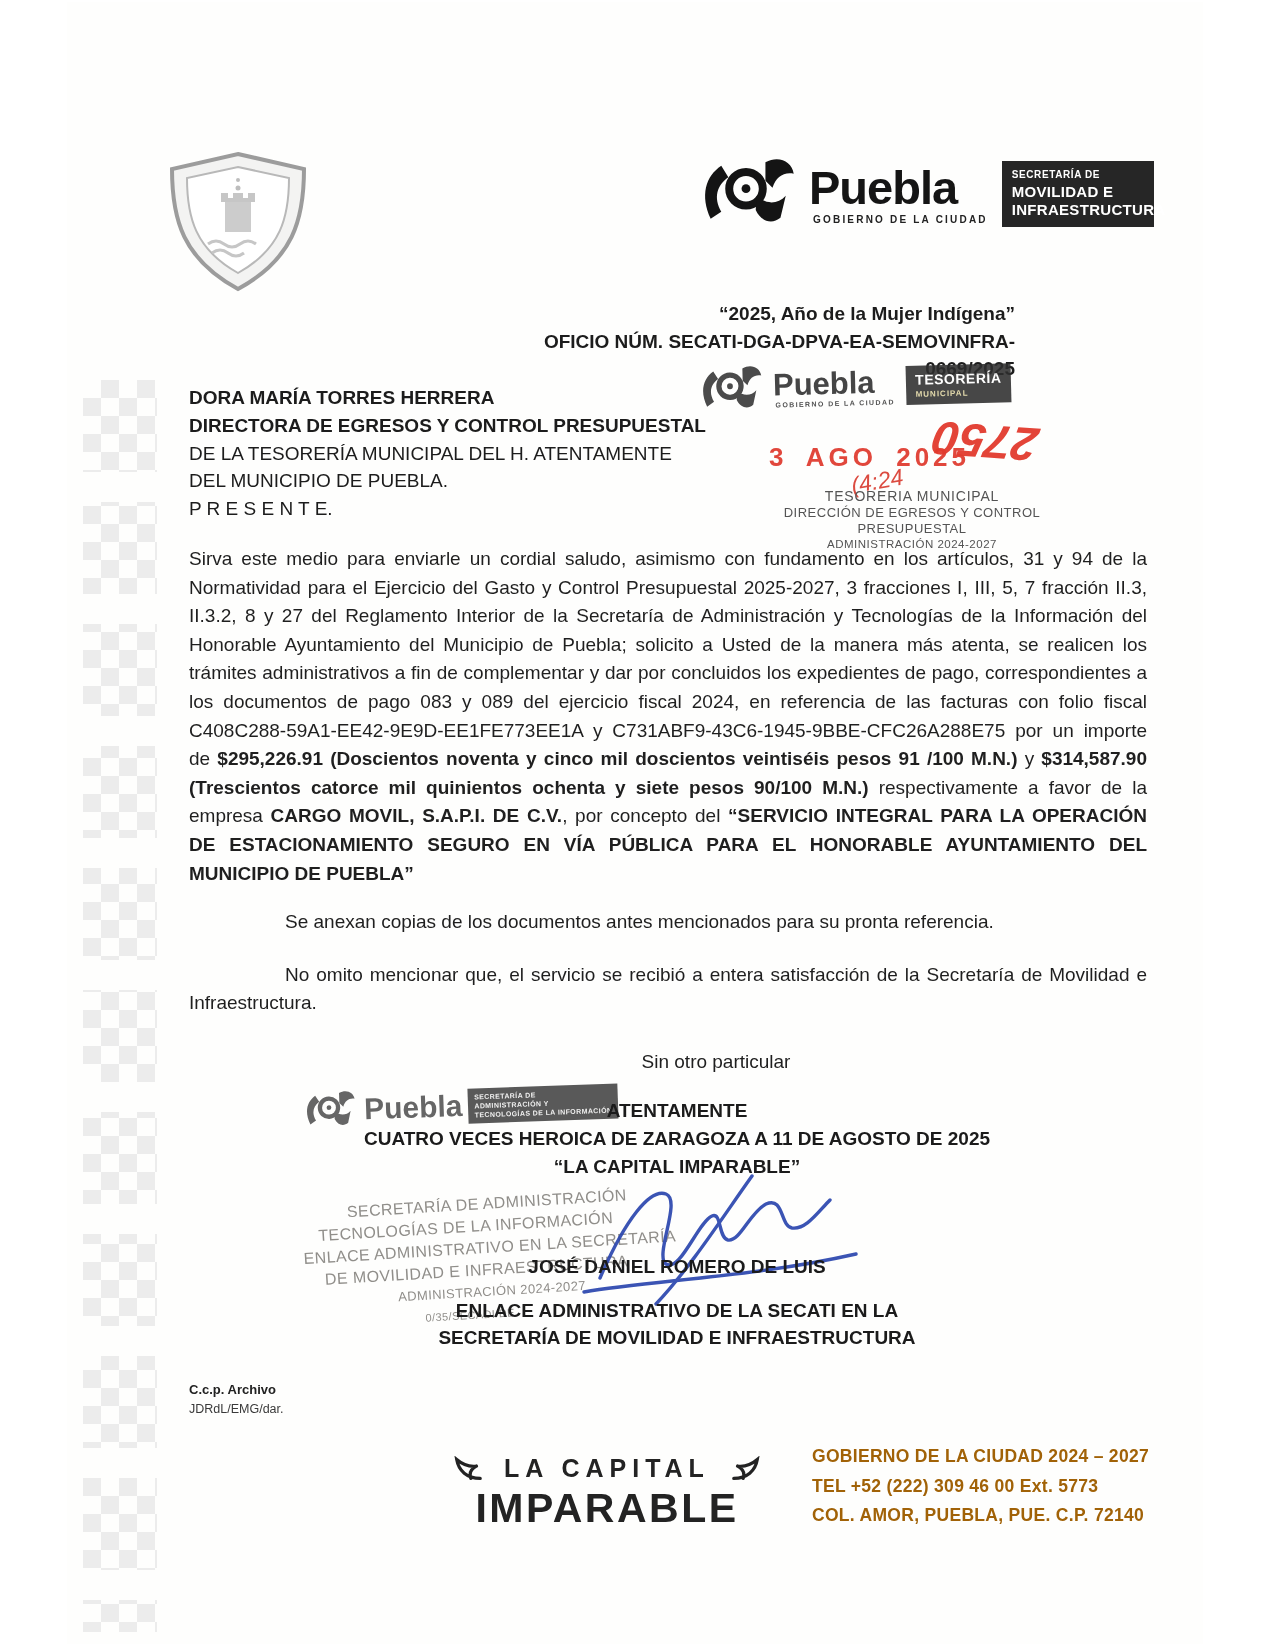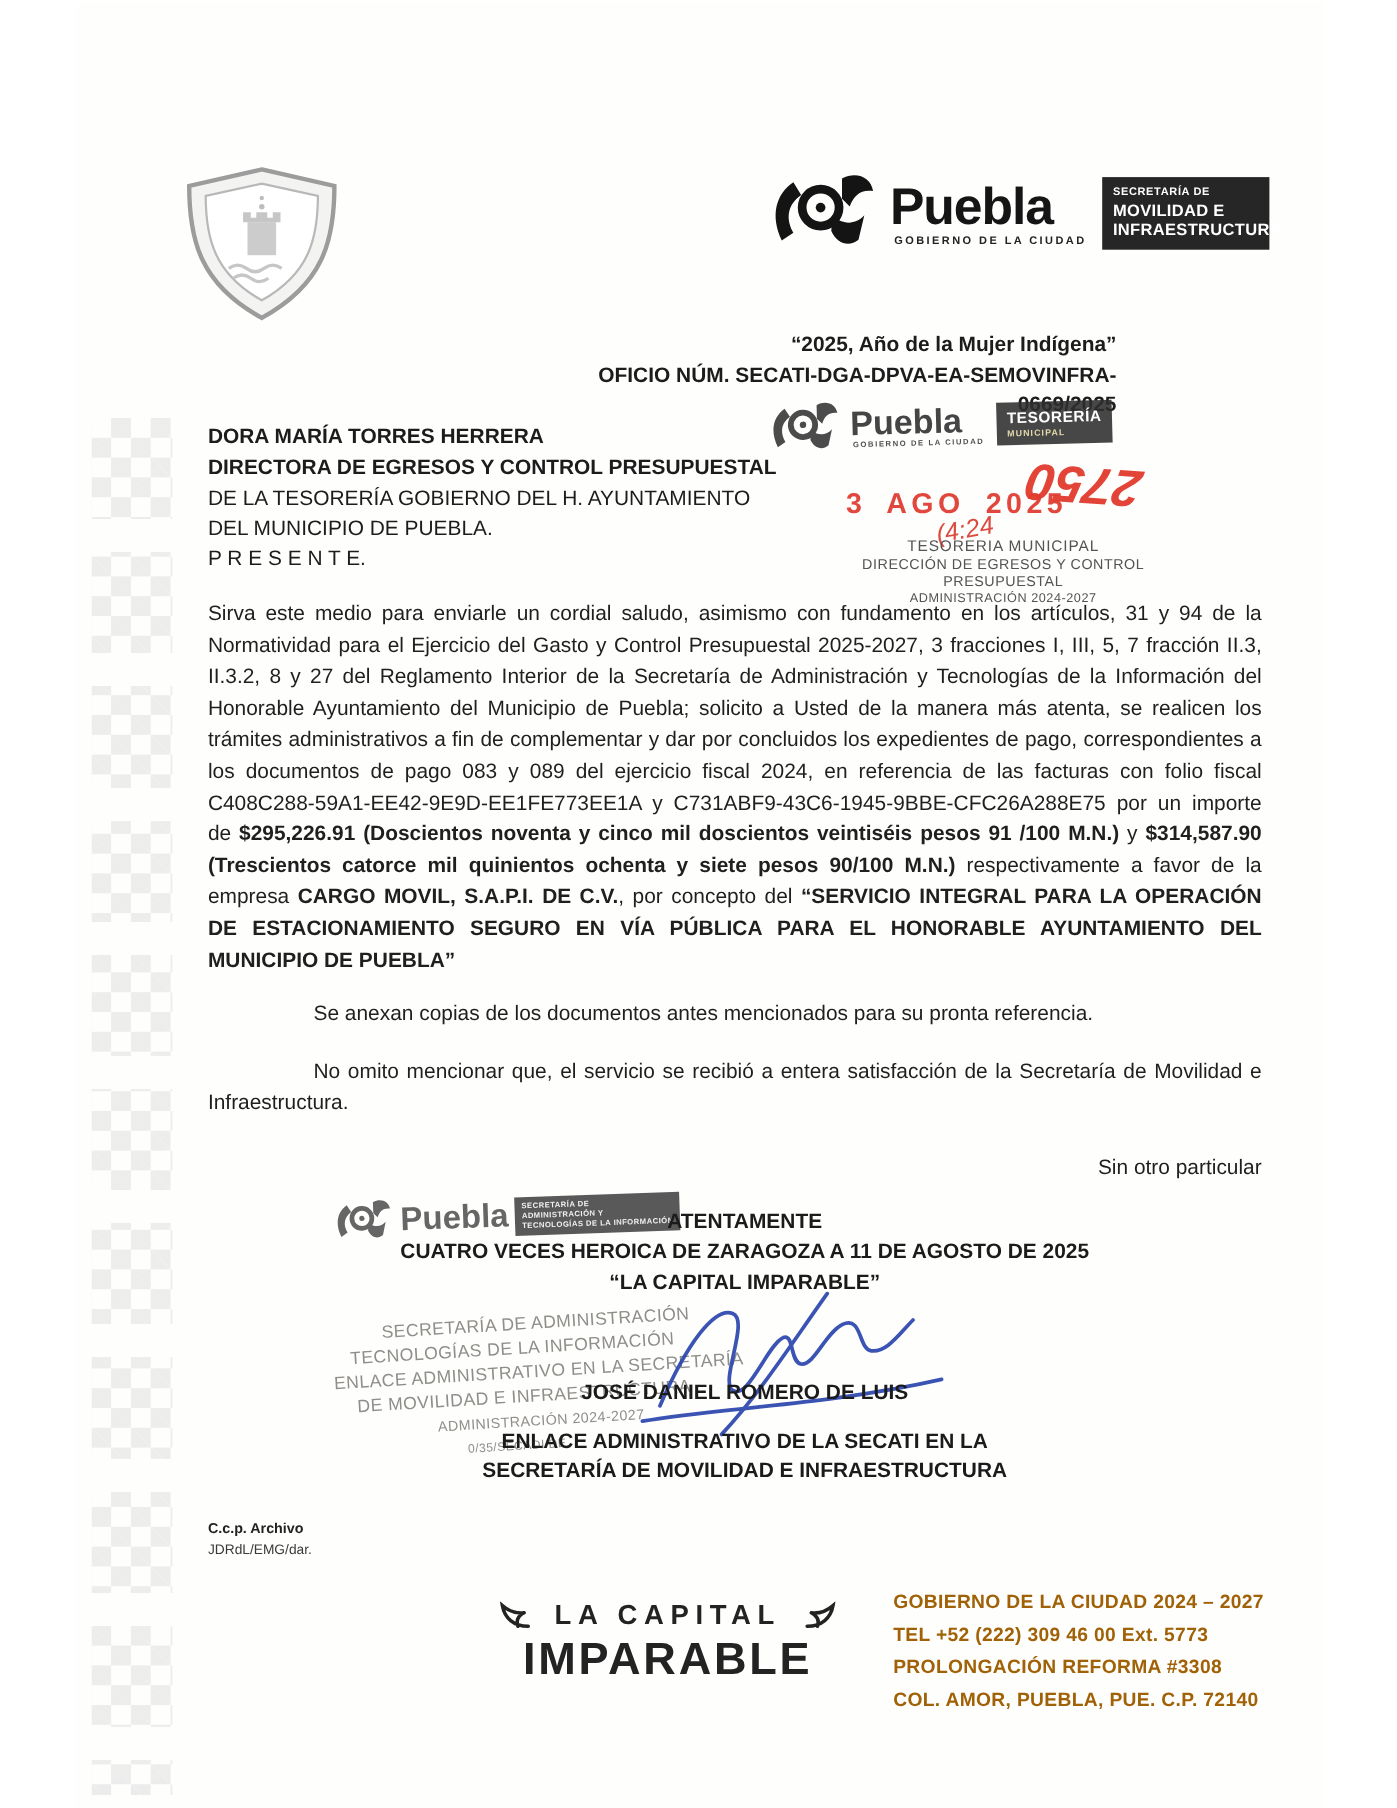--- a/index.html
+++ b/index.html
@@ -56,21 +56,21 @@
   .rstamp-office { position:absolute; left:62px; top:130px; width:310px; text-align:center; color:#545454; }
   .rstamp-office .o1 { font-size:14px; letter-spacing:.8px; line-height:17px; }
   .rstamp-office .o2, .rstamp-office .o3 { font-size:13px; letter-spacing:.5px; line-height:16px; }
   .rstamp-office .o4 { font-size:11.5px; letter-spacing:.5px; line-height:15px; }
 
   
   .body-text { position:absolute; left:122px; top:543px; width:958px; font-size:19px; line-height:28.6px; text-align:justify; color:#1f1f1f; }
   .body-text p.p1 { margin-bottom:20px; }
   .body-text p.p-indent { text-indent:96px; margin-bottom:24px; }
   .body-text p.p-sat { text-indent:96px; margin-bottom:30px; }
-  .body-text p.p-closing { text-indent:96px; text-align:right; }
+  .body-text p.p-closing { text-indent:96px; text-align:center; }
 
   
   .sigblock { position:absolute; left:255px; top:1092px; width:710px; height:280px; text-align:center; font-size:19px; color:#1b1b1b; }
   .sigline { position:absolute; left:0; right:0; font-weight:bold;text-align:center; }
   .sig-atentamente { top:6px; }
   .sig-citydate { top:34px; }
   .sig-slogan { top:62px; }
   .sig-name { top:162px; }
   .sig-title1 { top:206px; }
   .sig-title2 { top:233px; }
@@ -143,21 +143,21 @@
   </div>
 
   <div class="legend-block">
     <div>“2025, Año de la Mujer Indígena”</div>
     <div>OFICIO NÚM. SECATI-DGA-DPVA-EA-SEMOVINFRA-0669/2025</div>
   </div>
 
   <div class="recipient">
     <div class="r1">DORA MARÍA TORRES HERRERA</div>
     <div class="r2">DIRECTORA DE EGRESOS Y CONTROL PRESUPUESTAL</div>
-    <div>DE LA TESORERÍA GOBIERNO DEL H. AYUNTAMIENTO</div>
+    <div>DE LA TESORERÍA MUNICIPAL DEL H. ATENTAMENTE</div>
     <div>DEL MUNICIPIO DE PUEBLA.</div>
     <div>P R E S E N T E.</div>
   </div>
 
   <div class="rstamp">
     <div class="rstamp-brand">
       <svg width="70" height="54" viewBox="0 0 120 92">
         <path d="M20 74 C8 48 14 26 32 14 L40 27 C27 36 23 50 32 66 Z" fill="#333"></path>
         <circle cx="60" cy="40" r="19" fill="none" stroke="#333" stroke-width="9"></circle>
         <circle cx="60" cy="40" r="5" fill="#333"></circle>
@@ -249,17 +249,16 @@
       <svg class="wing right" width="32" height="26" viewBox="0 0 34 26">
         <path d="M30 23 C16 23 7 15 5 3 C12 9 18 11 26 10 M26 10 C20 13 18 17 20 23" stroke="#232323" stroke-width="3.4" fill="none" stroke-linecap="round"></path>
       </svg>
     </div>
     <div class="cap-bottom">IMPARABLE</div>
   </div>
 
   <div class="contact">
     <div>GOBIERNO DE LA CIUDAD 2024 – 2027</div>
     <div>TEL +52 (222) 309 46 00 Ext. 5773</div>
-    <div>PROLONGACIÓN REFORMA #3308</div>
     <div>COL. AMOR, PUEBLA, PUE. C.P. 72140</div>
   </div>
 
 </div>
 
 </body></html>

